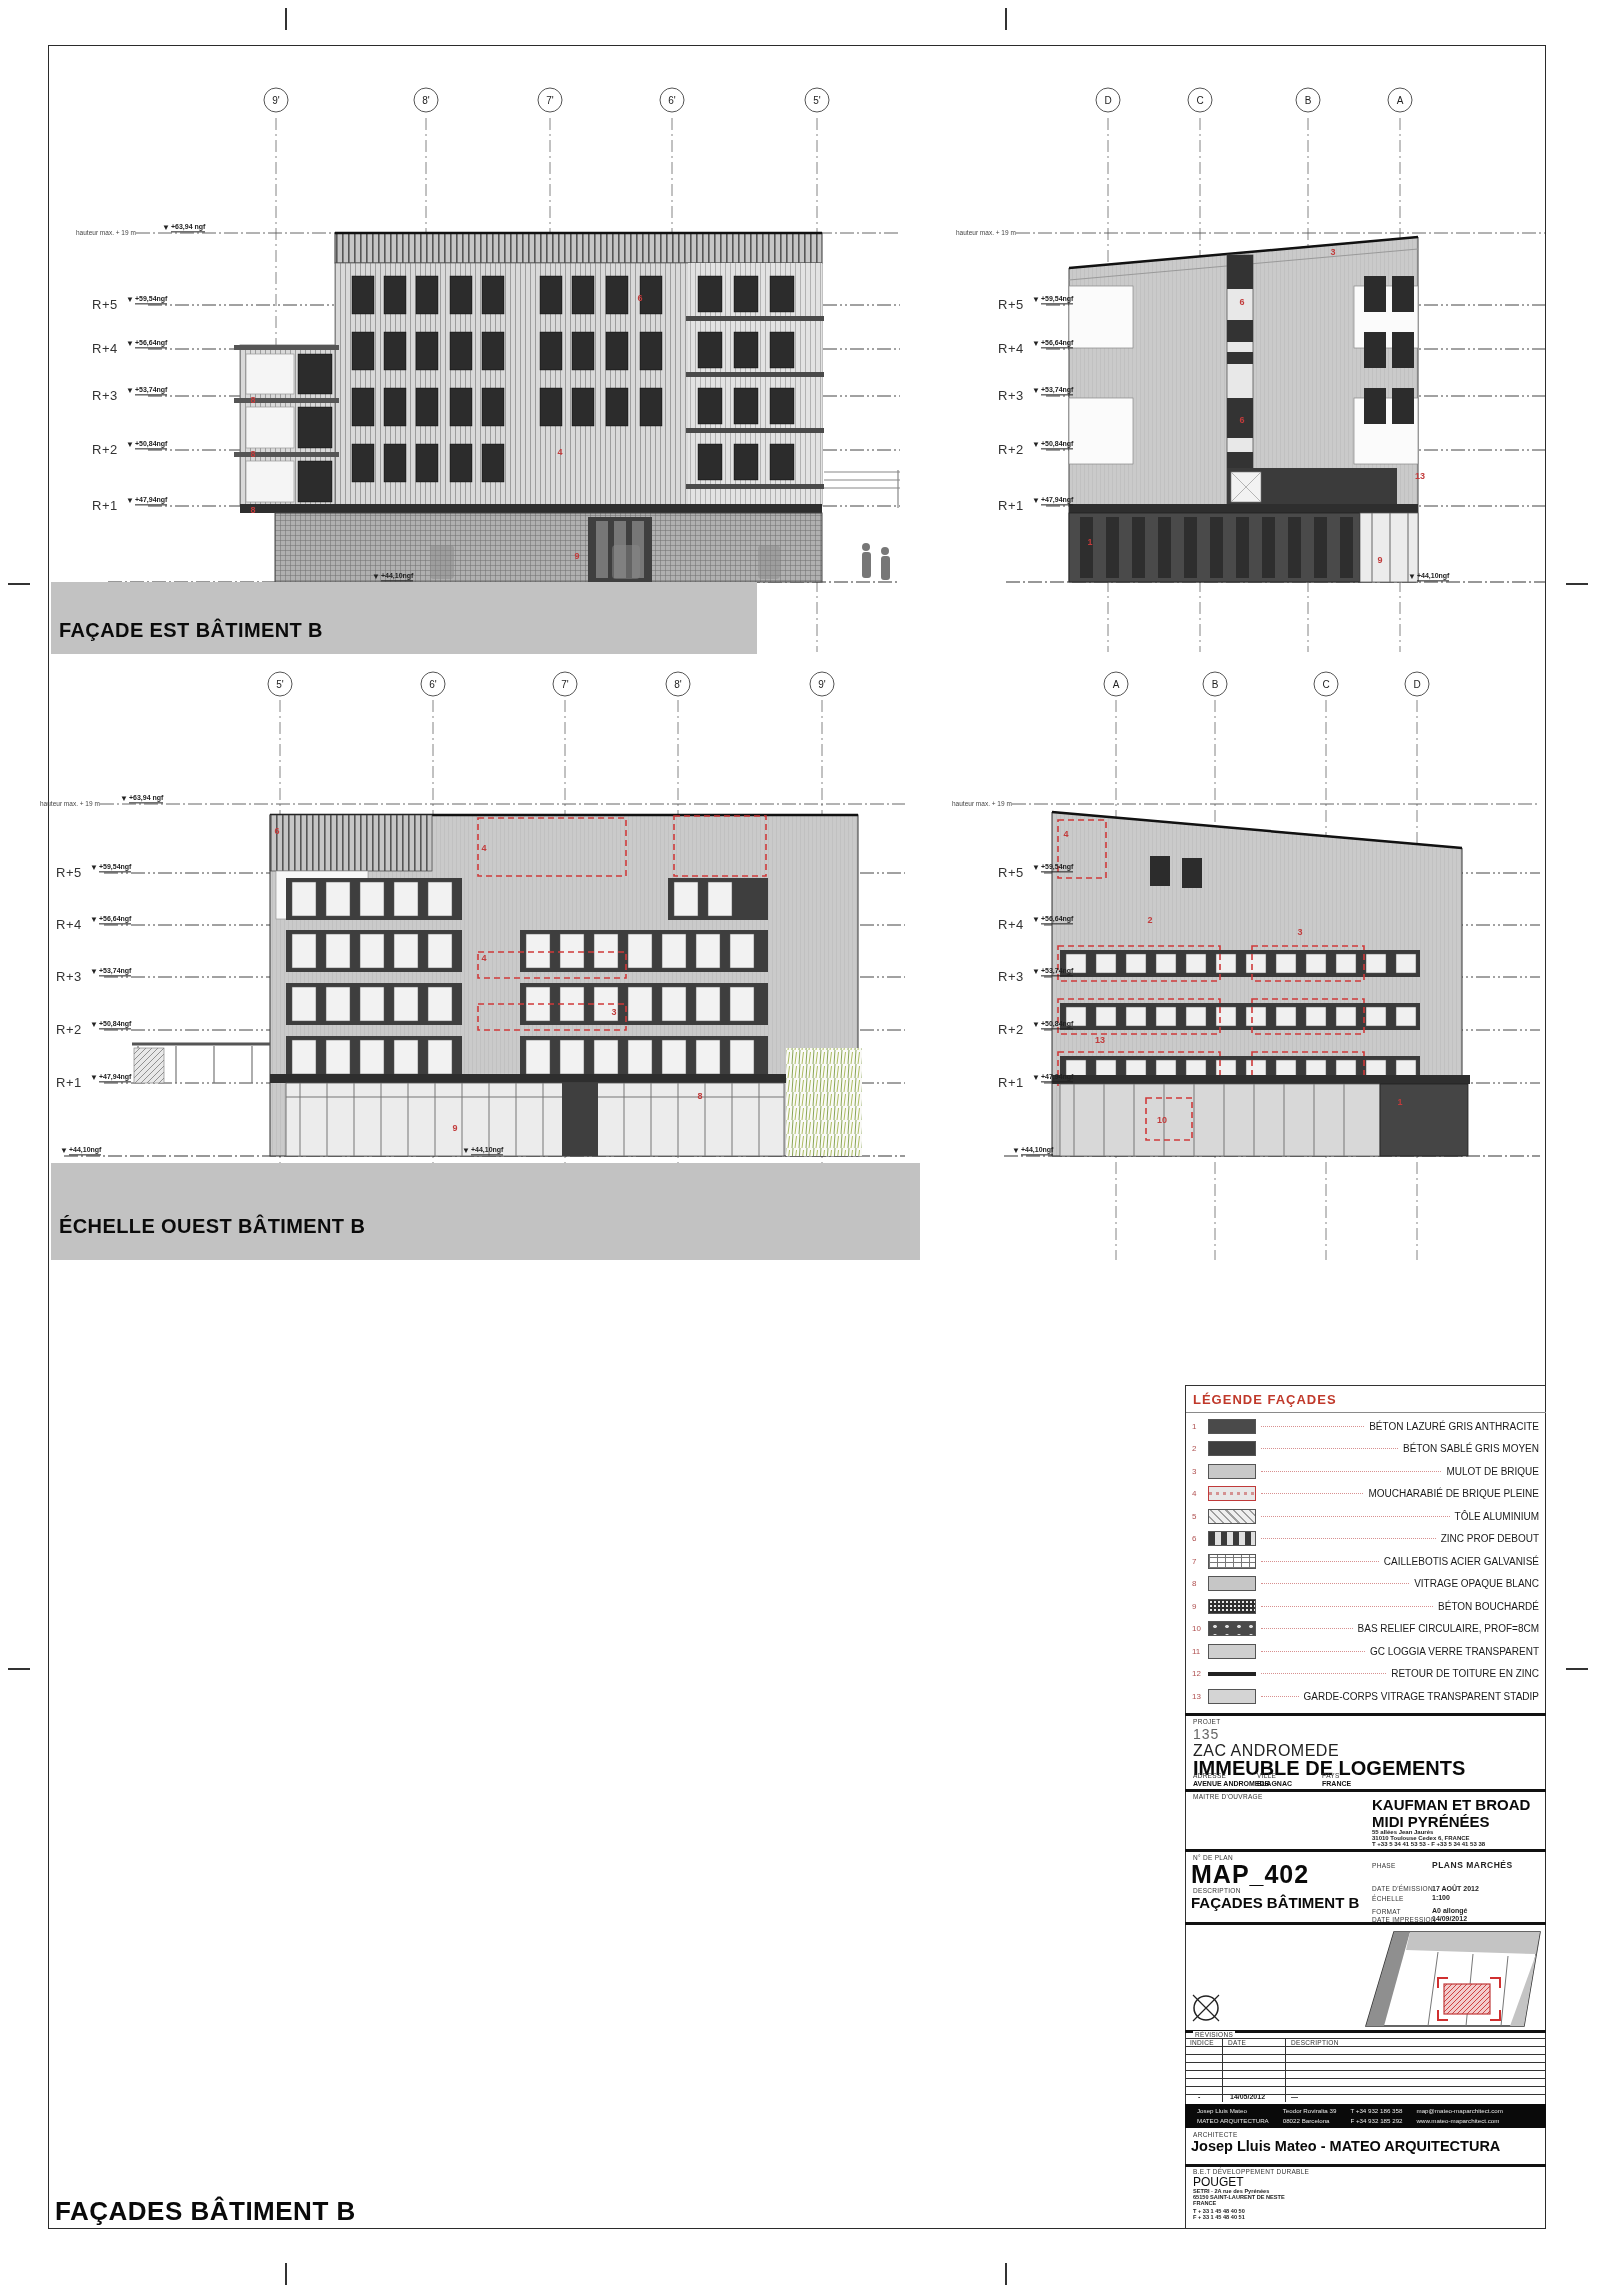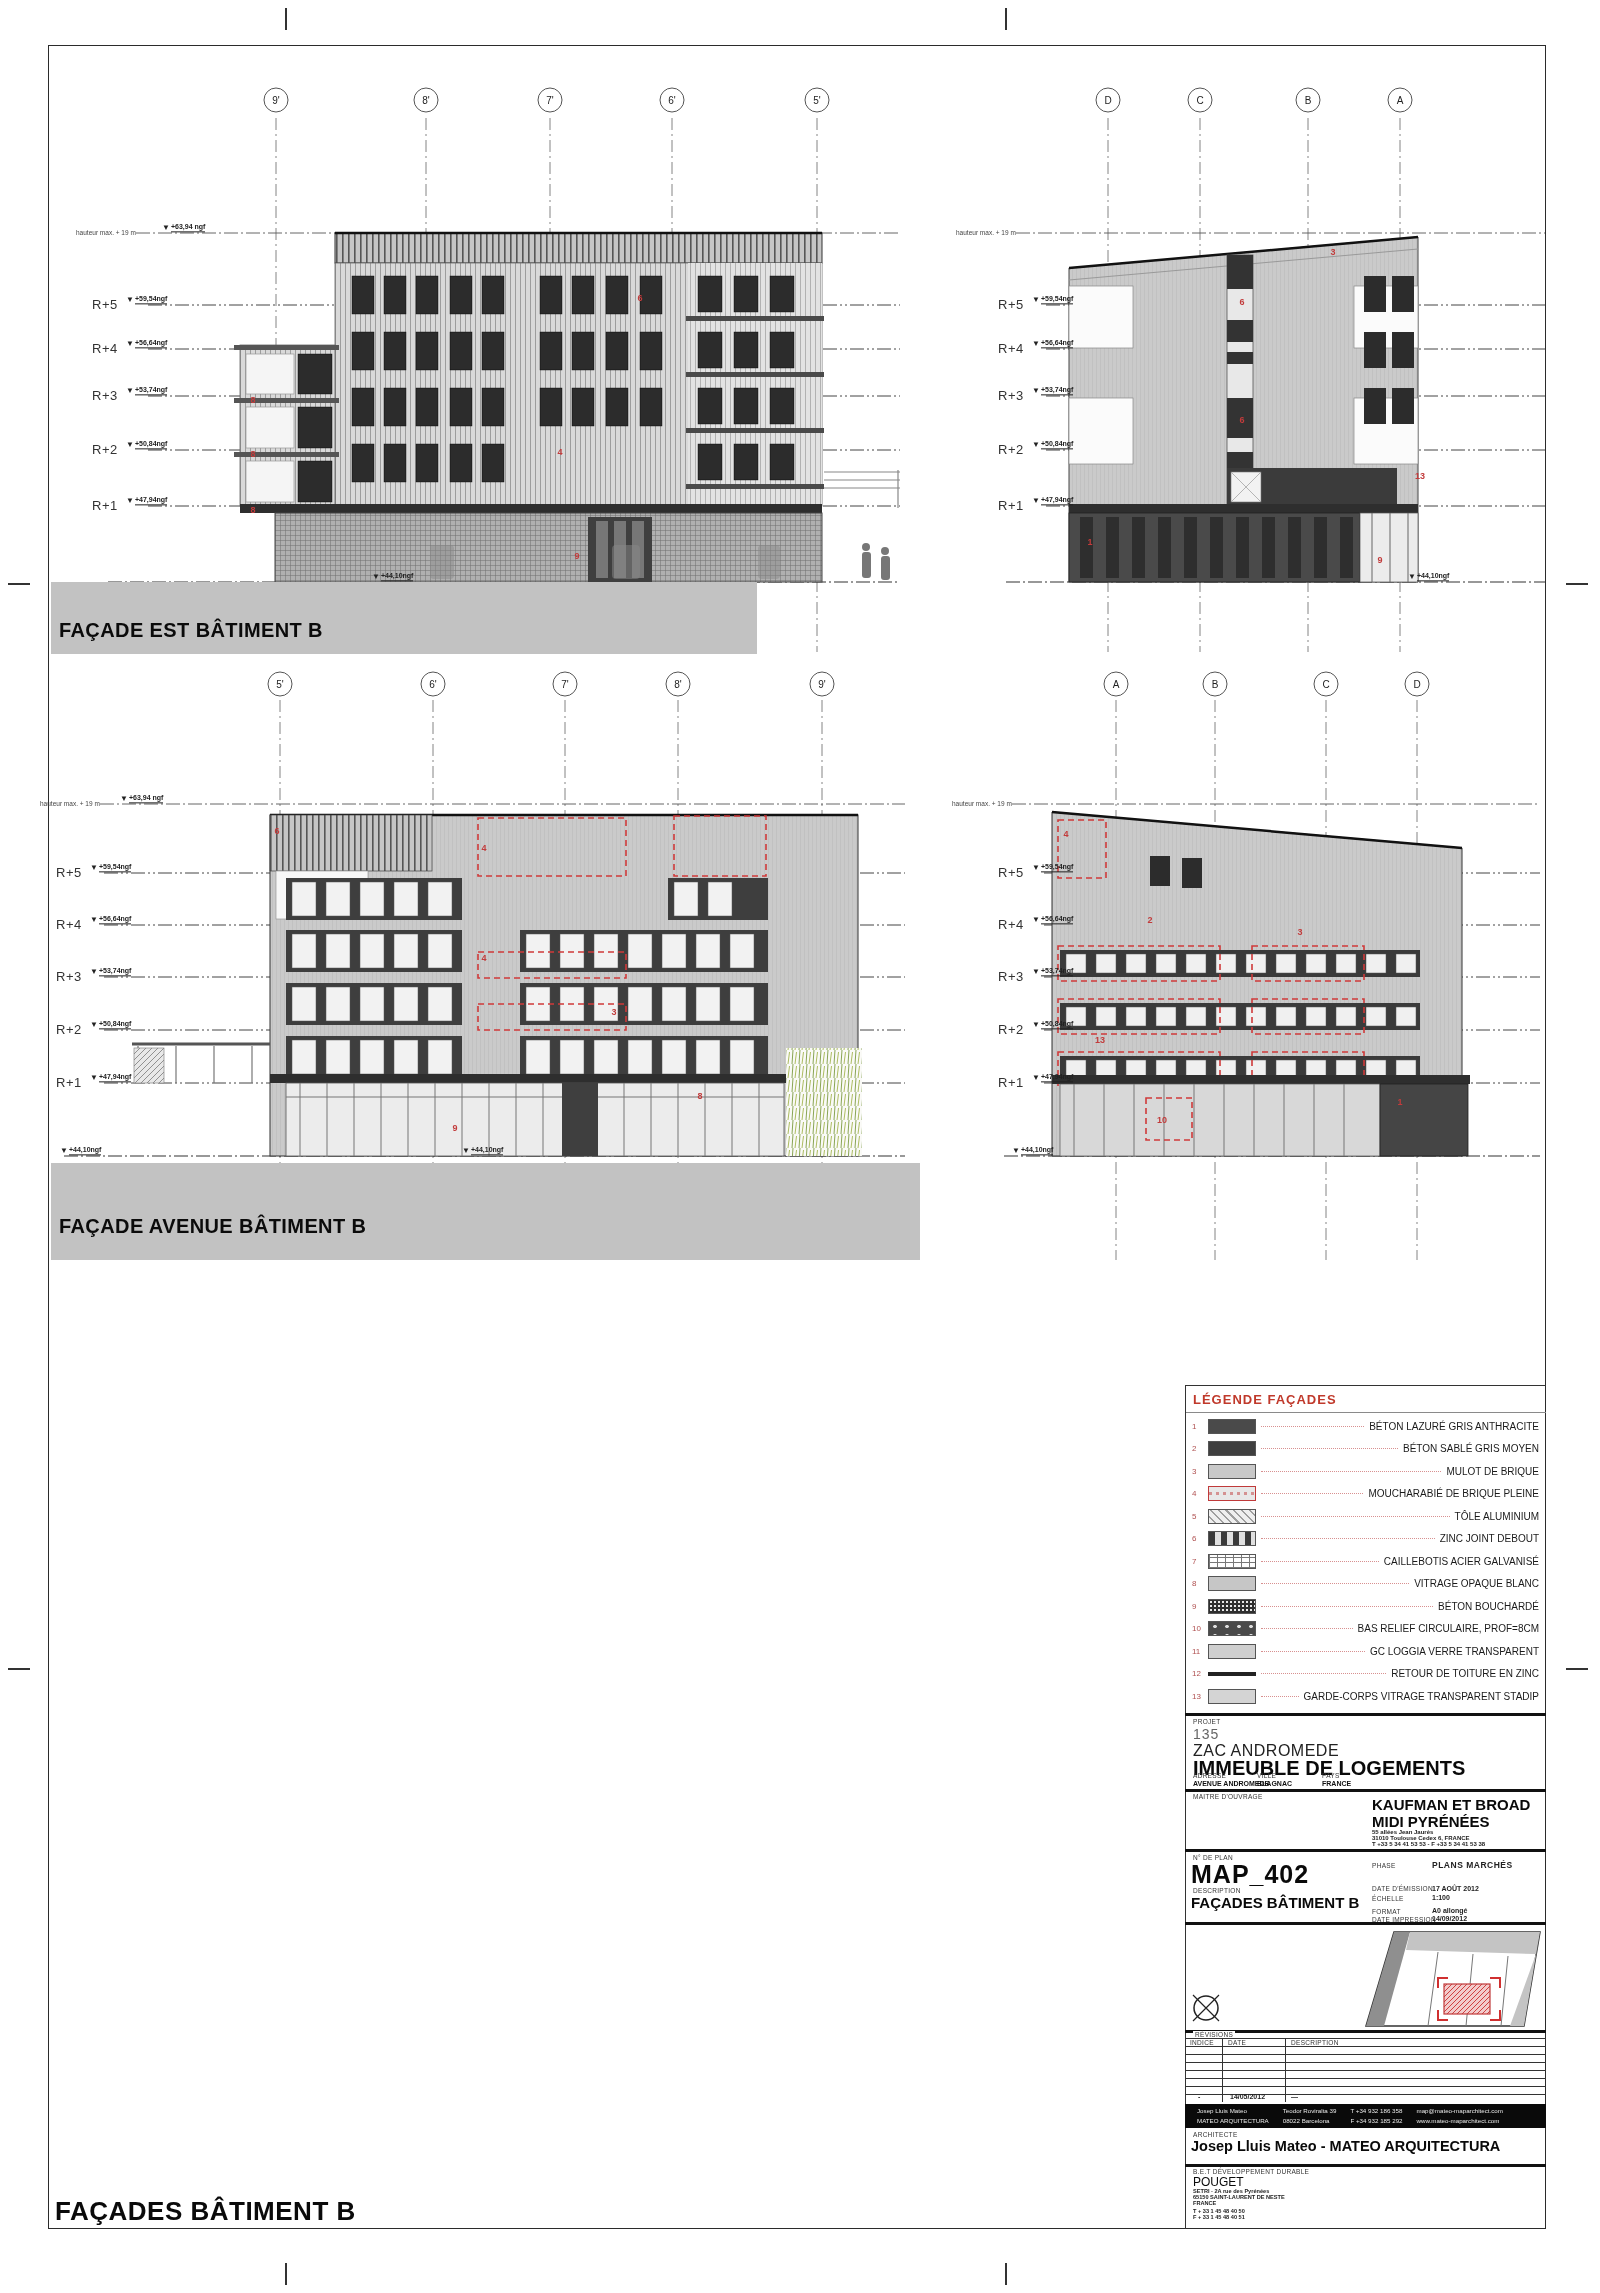--- a/index.html
+++ b/index.html
@@ -448,21 +448,21 @@
   <div class="regv" style="left:1005px;top:2263px"></div>
   <div class="regh" style="left:8px;top:583px"></div>
   <div class="regh" style="left:8px;top:1668px"></div>
   <div class="regh" style="left:1566px;top:583px"></div>
   <div class="regh" style="left:1566px;top:1668px"></div>
 
   <div class="band" style="left:51px;top:582px;width:706px;height:72px">
     <span class="btitle">FAÇADE EST  BÂTIMENT B</span>
   </div>
   <div class="band" style="left:51px;top:1163px;width:869px;height:97px">
-    <span class="btitle" style="bottom:22px">FAÇADE AVENUE BÂTIMENT B</span>
+    <span class="btitle" style="bottom:22px">ÉCHELLE OUEST BÂTIMENT B</span>
   </div>
 
   <div id="overlay">
       <div class="bub" style="left: 276px; top: 100px;">9'</div>
       <div class="bub" style="left: 426px; top: 100px;">8'</div>
       <div class="bub" style="left: 550px; top: 100px;">7'</div>
       <div class="bub" style="left: 672px; top: 100px;">6'</div>
       <div class="bub" style="left: 817px; top: 100px;">5'</div>
       <div class="bub" style="left: 1108px; top: 100px;">D</div>
       <div class="bub" style="left: 1200px; top: 100px;">C</div>
@@ -666,21 +666,21 @@
         <div class="lrow" style="top: 119px;">
           <span class="lnum">5</span>
           <span class="lsw sw-alu"></span>
           <span class="llead"></span>
           <span class="llab">TÔLE ALUMINIUM</span>
         </div>
         <div class="lrow" style="top: 141.5px;">
           <span class="lnum">6</span>
           <span class="lsw sw-zinc"></span>
           <span class="llead"></span>
-          <span class="llab">ZINC JOINT DEBOUT</span>
+          <span class="llab">ZINC PROF DEBOUT</span>
         </div>
         <div class="lrow" style="top: 164px;">
           <span class="lnum">7</span>
           <span class="lsw sw-caillebotis"></span>
           <span class="llead"></span>
           <span class="llab">CAILLEBOTIS ACIER GALVANISÉ</span>
         </div>
         <div class="lrow" style="top: 186.5px;">
           <span class="lnum">8</span>
           <span class="lsw sw-vitrage"></span>

